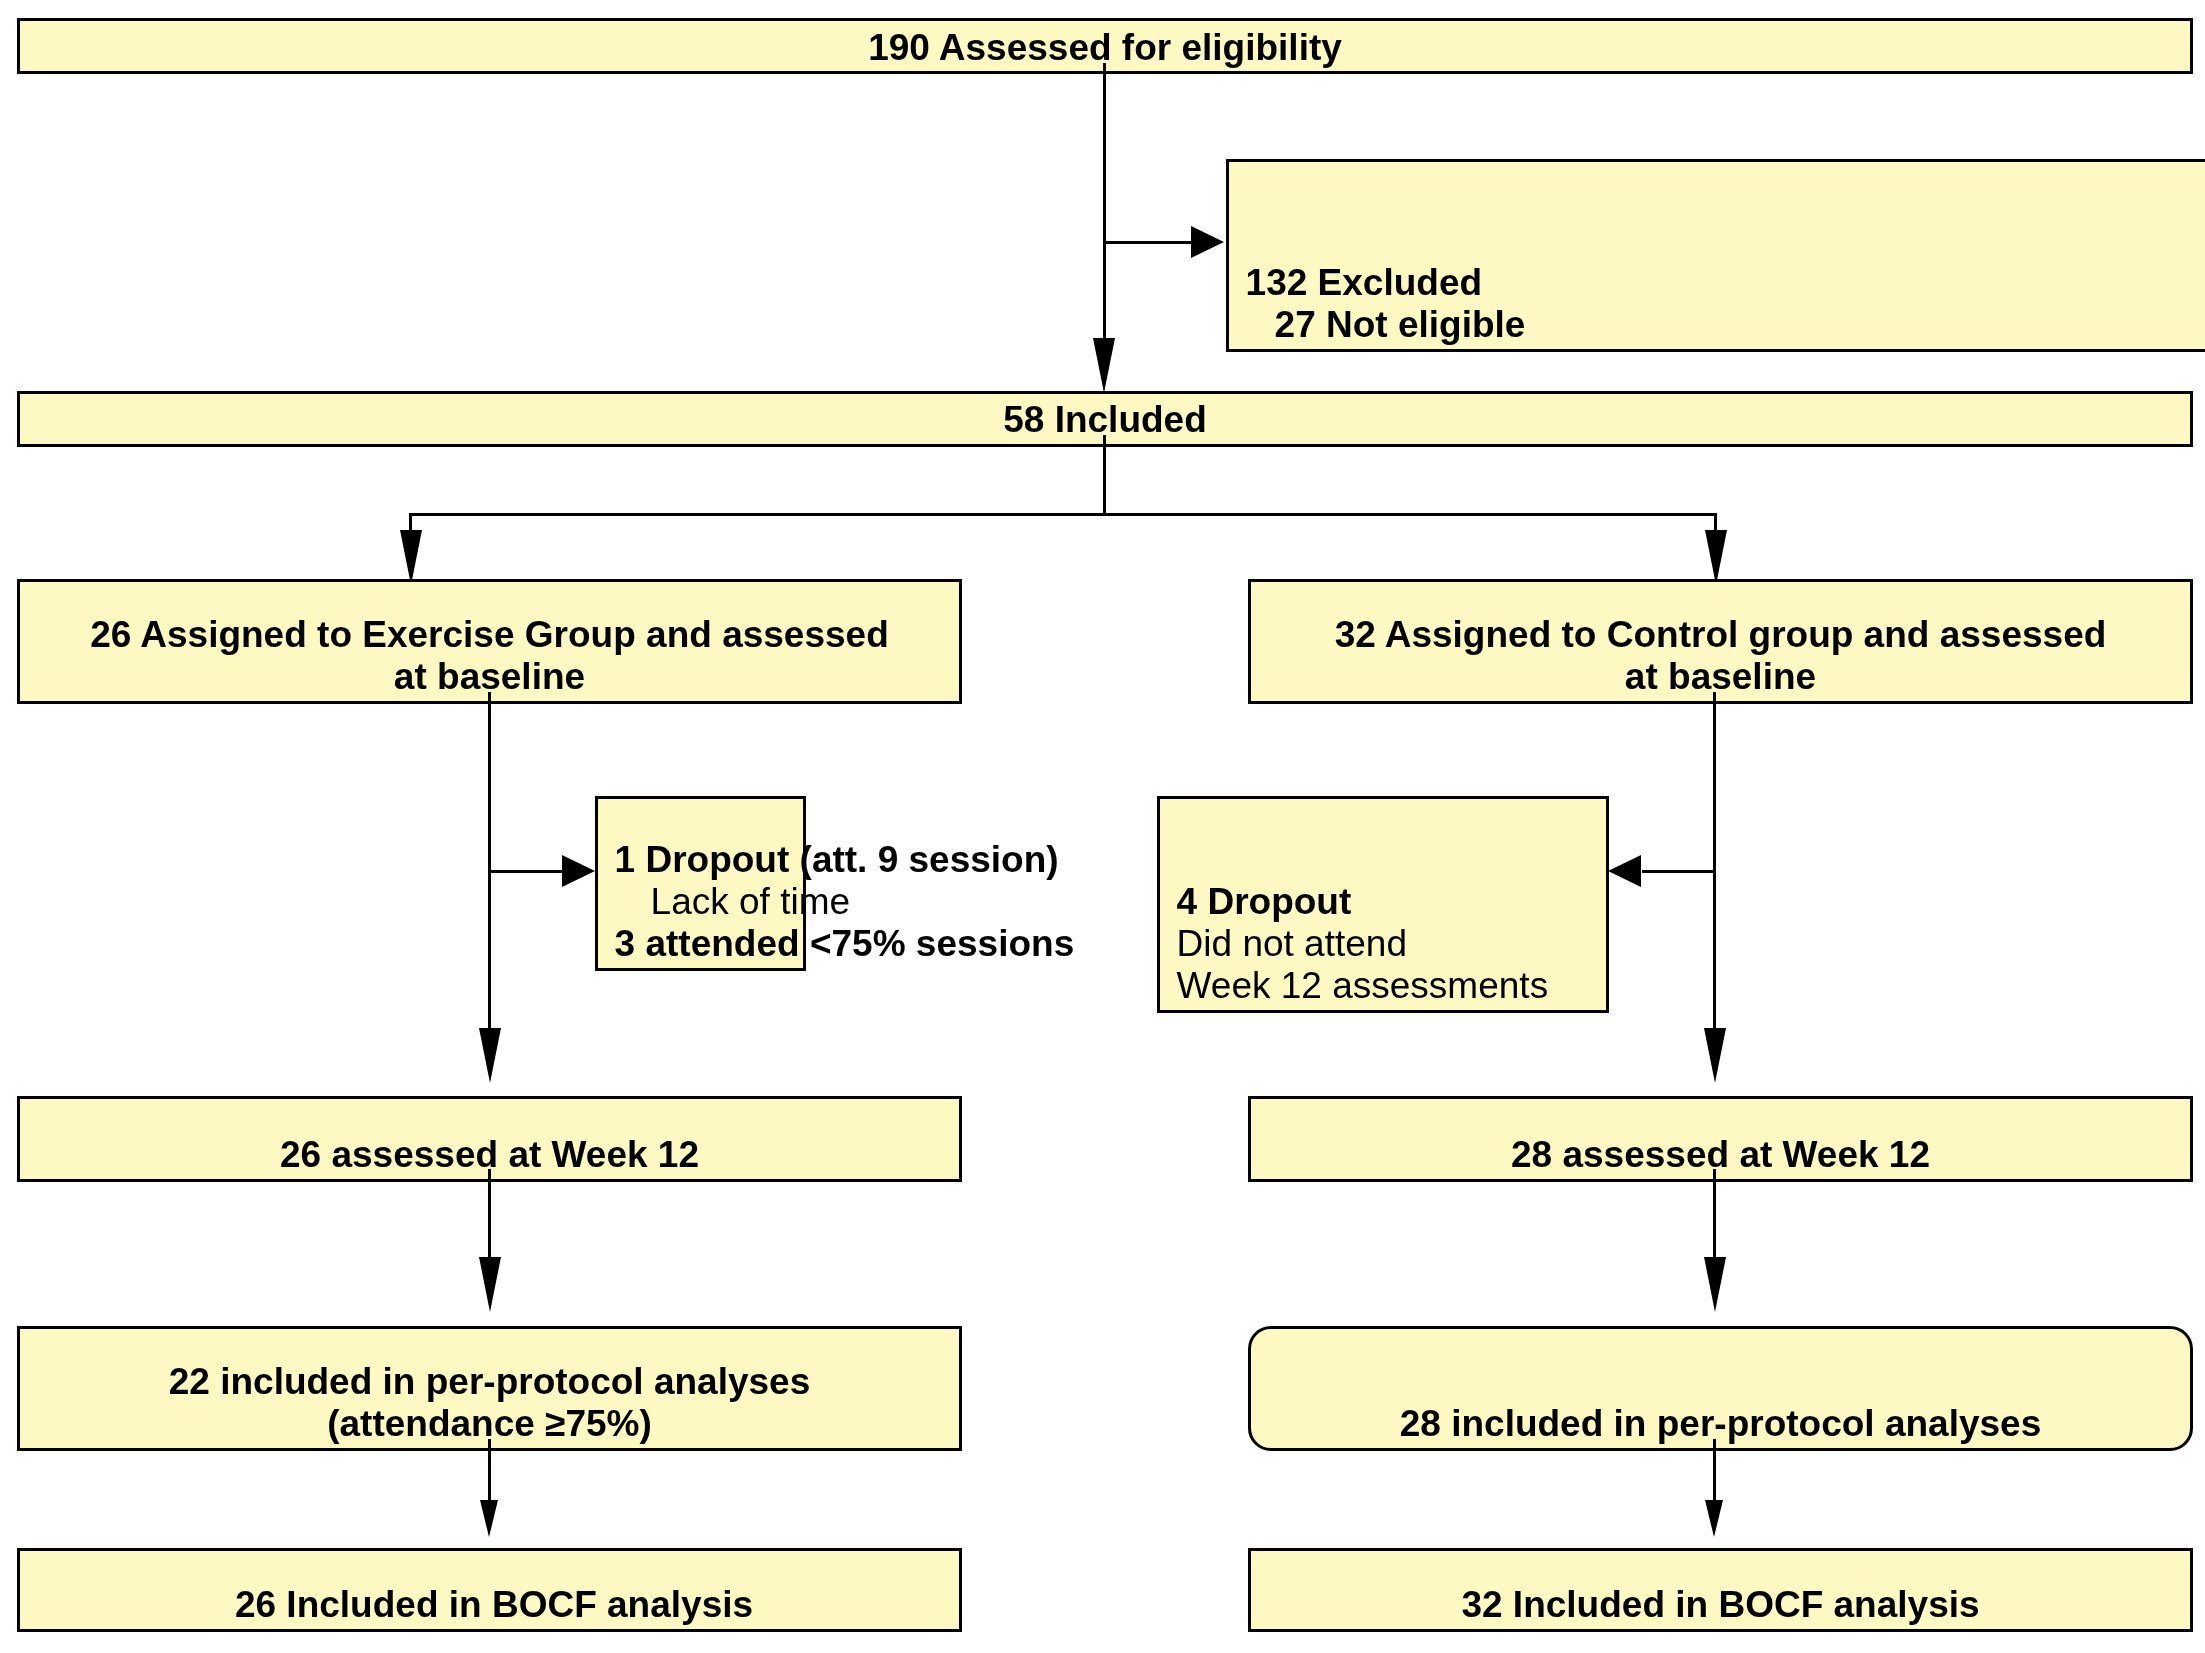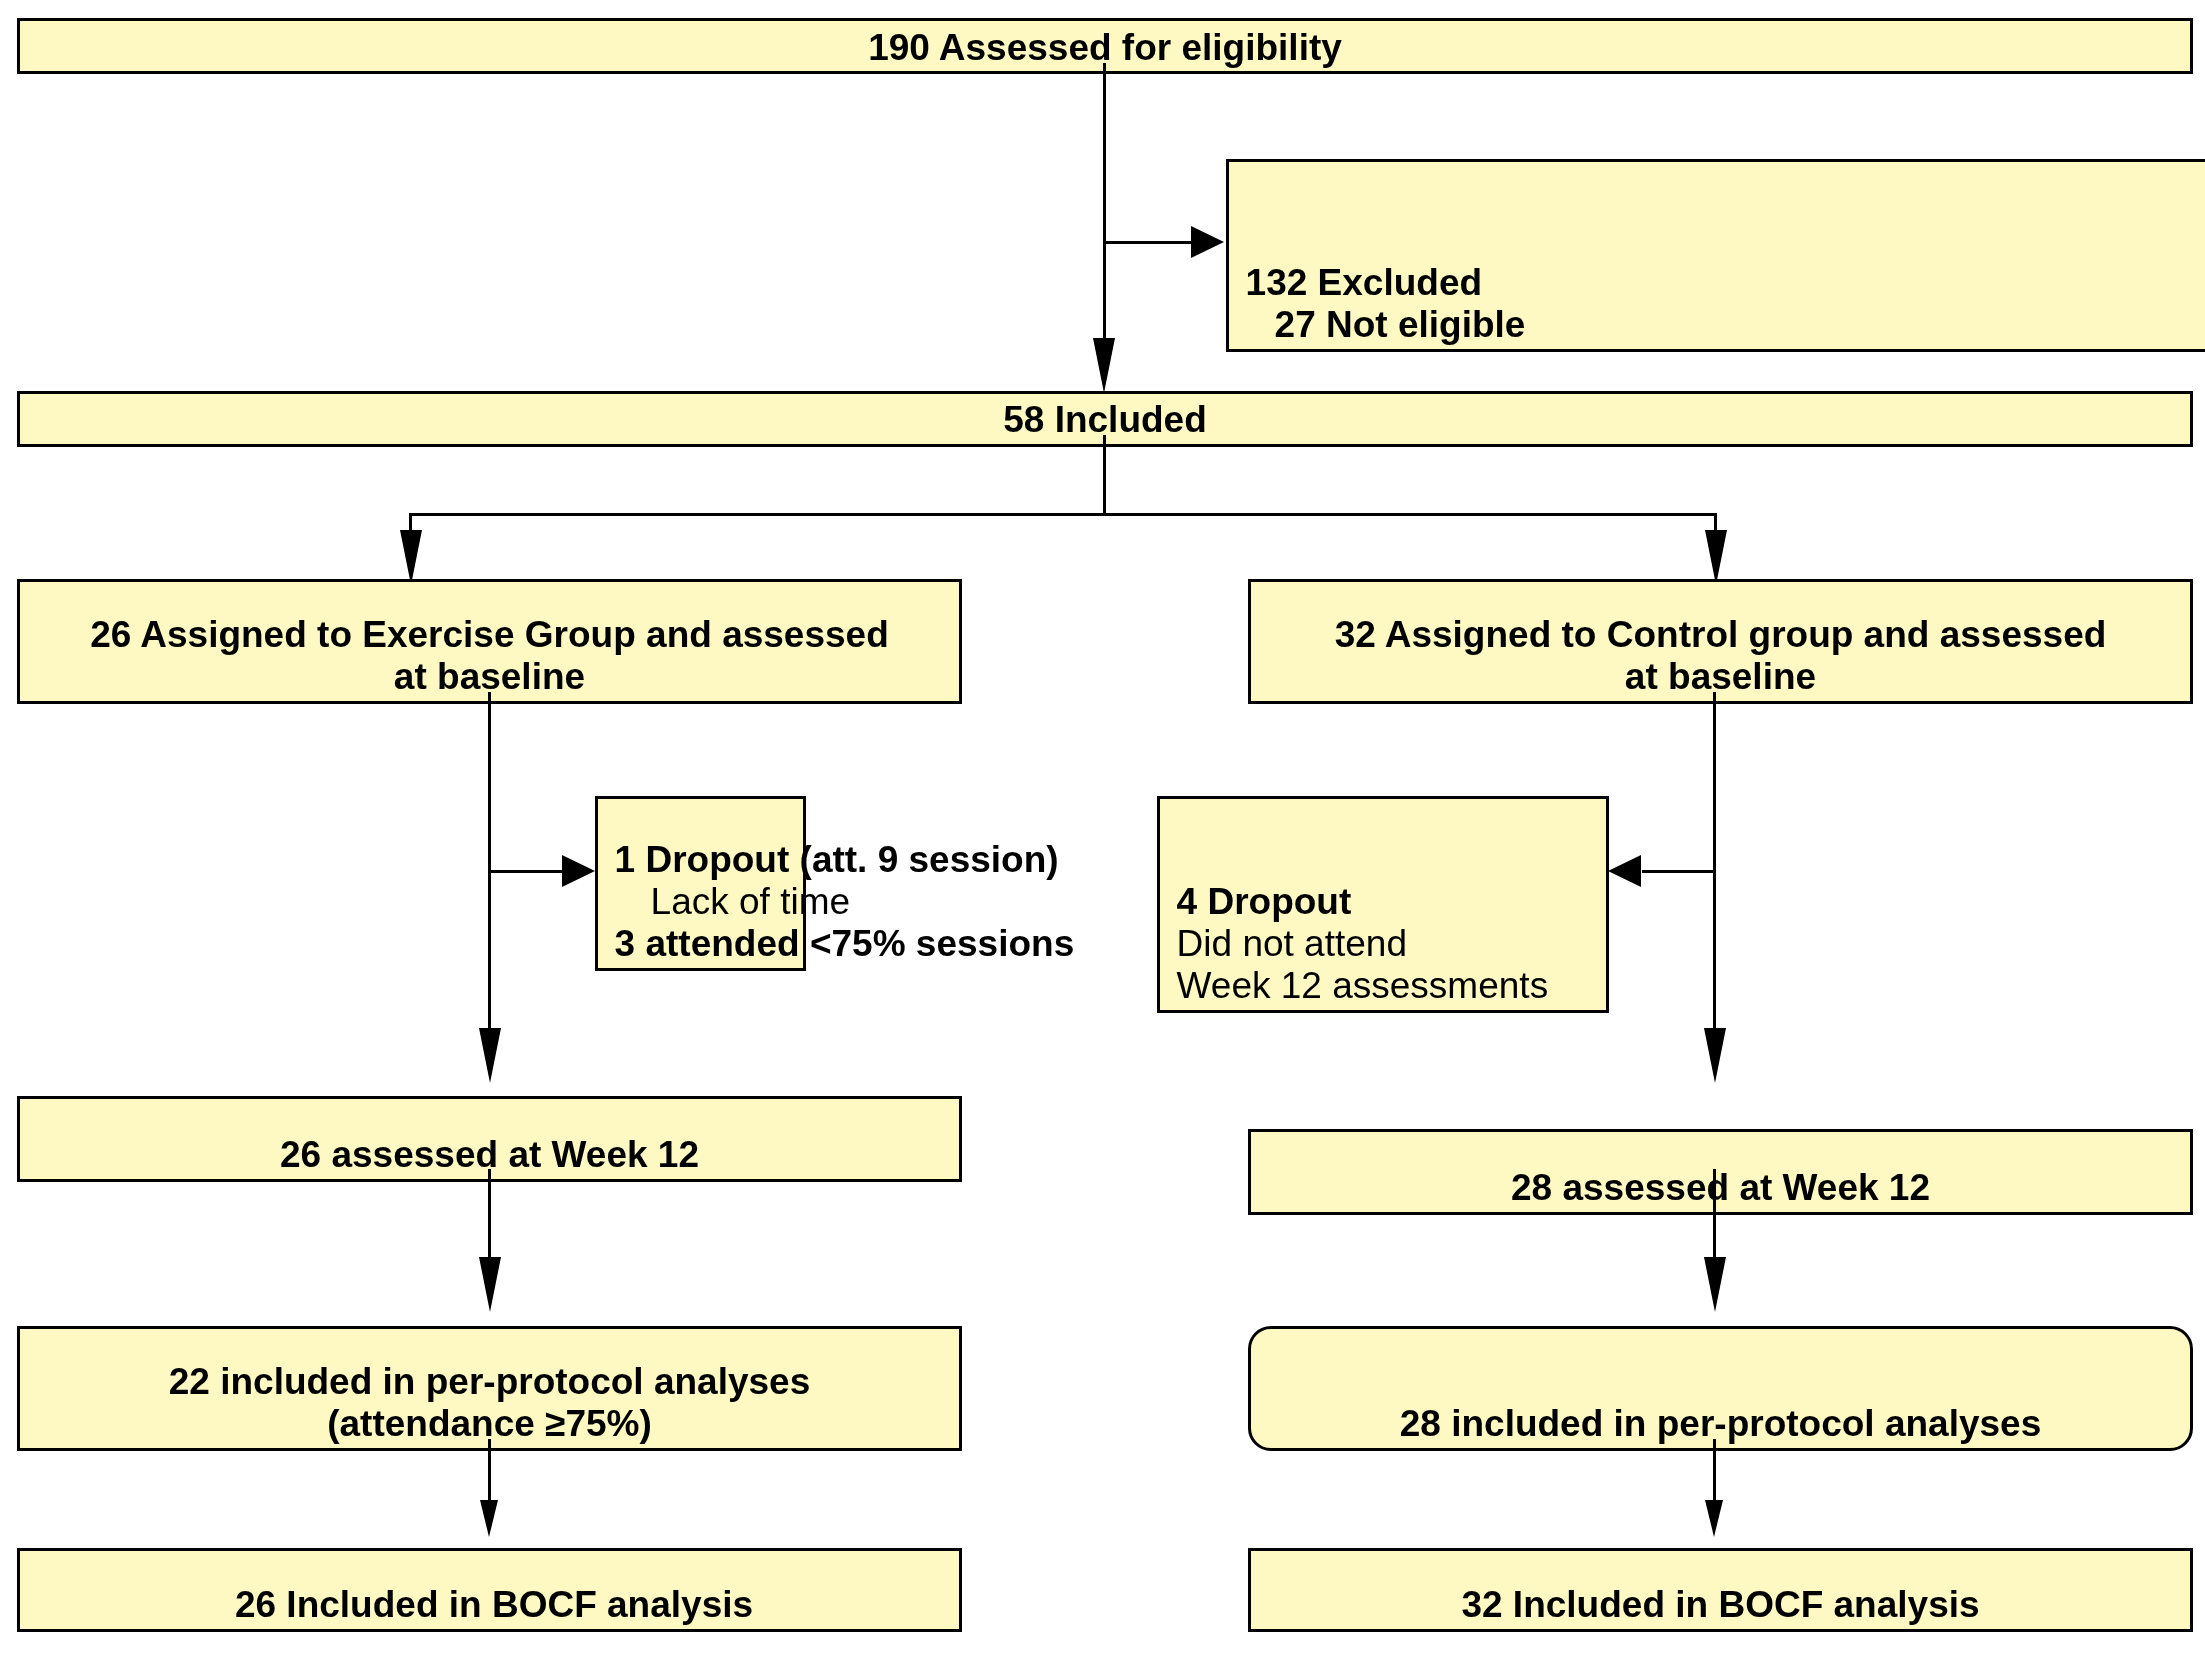--- a/index.html
+++ b/index.html
@@ -152,21 +152,21 @@
     <span class="stack">
       <span class="ln">4 Dropout</span>
       <span class="ln reg">Did not attend</span>
       <span class="ln reg">Week 12 assessments</span>
     </span>
   </div>
 
   <div class="box" style="left:17px; top:1084px; width:945px; height:86px;">
     <span class="ln">26 assessed at Week 12</span>
   </div>
-  <div class="box" style="left:1248px; top:1117px; width:945px; height:86px;">
+  <div class="box" style="left:1248px; top:1084px; width:945px; height:86px;">
     <span class="ln">28 assessed at Week 12</span>
   </div>
 
   <div class="vline" style="left:488px; top:1169px; width:3.2px; height:89px;"></div>
   <div class="arrow-down" style="left:479px; top:1257px;"></div>
   <div class="vline" style="left:1713px; top:1169px; width:3.2px; height:89px;"></div>
   <div class="arrow-down" style="left:1704px; top:1257px;"></div>
 
   <div class="box" style="left:17px; top:1314px; width:945px; height:125px;">
     <span class="stack">

